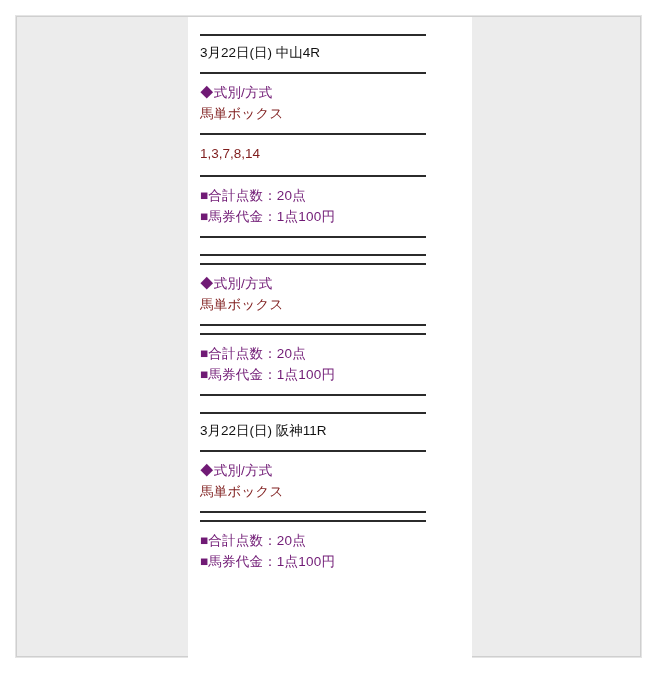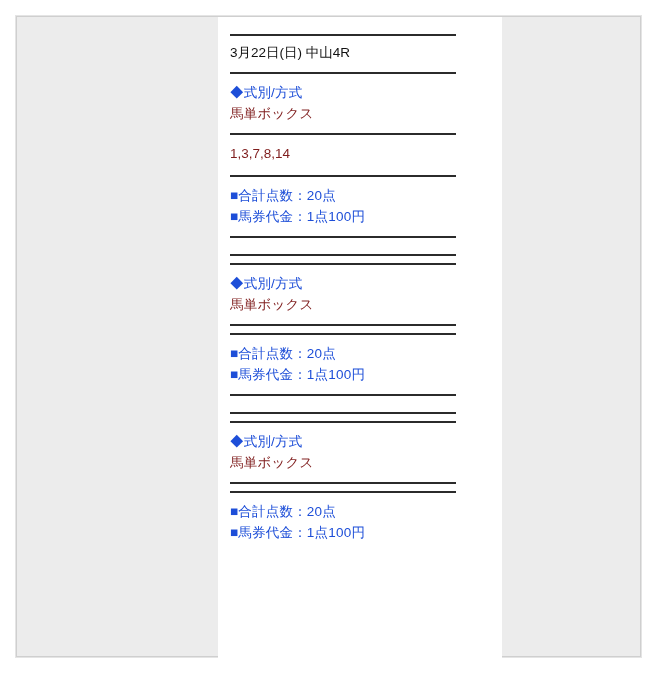--- a/index.html
+++ b/index.html
@@ -26,21 +26,20 @@
   }
   .content-panel {
     position: absolute;
     left: 171px;
     top: 0;
     width: 284px;
     height: 641px;
     background: #ffffff;
     box-sizing: border-box;
     padding: 0;
-    margin-left: 30px;
   }
   .inner {
     padding: 10px 12px 0 12px;
   }
   .rule {
     border: 0;
     border-top: 2px solid #2b2b2b;
     margin: 7px 0 6px 0;
     width: 226px;
   }
@@ -64,21 +63,21 @@
     height: 3px;
   }
   .numbers {
     font-size: 13.5px;
     color: #7f1d1d;
     line-height: 20px;
     padding: 3px 0 4px 0;
   }
   .marker-diamond,
   .marker-square {
-    color: #1d4ed8;
+    color: #701a75;
   }
 </style>
 </head>
 <body>
 
 <div class="page-frame">
   <div class="content-panel">
     <div class="inner">
 
       <hr class="rule">
@@ -109,20 +108,21 @@
       <hr class="rule">
       <div class="block">
         <div class="line marker-square">■合計点数：20点</div>
         <div class="line marker-square">■馬券代金：1点100円</div>
       </div>
       <hr class="rule">
 
       <div class="gap-s"></div>
 
       <hr class="rule">
+      <div class="race-title">3月22日(日) 阪神11R</div>
       <hr class="rule">
       <div class="block">
         <div class="line marker-diamond">◆式別/方式</div>
         <div class="line">馬単ボックス</div>
       </div>
       <hr class="rule">
       <hr class="rule">
       <div class="block">
         <div class="line marker-square">■合計点数：20点</div>
         <div class="line marker-square">■馬券代金：1点100円</div>

